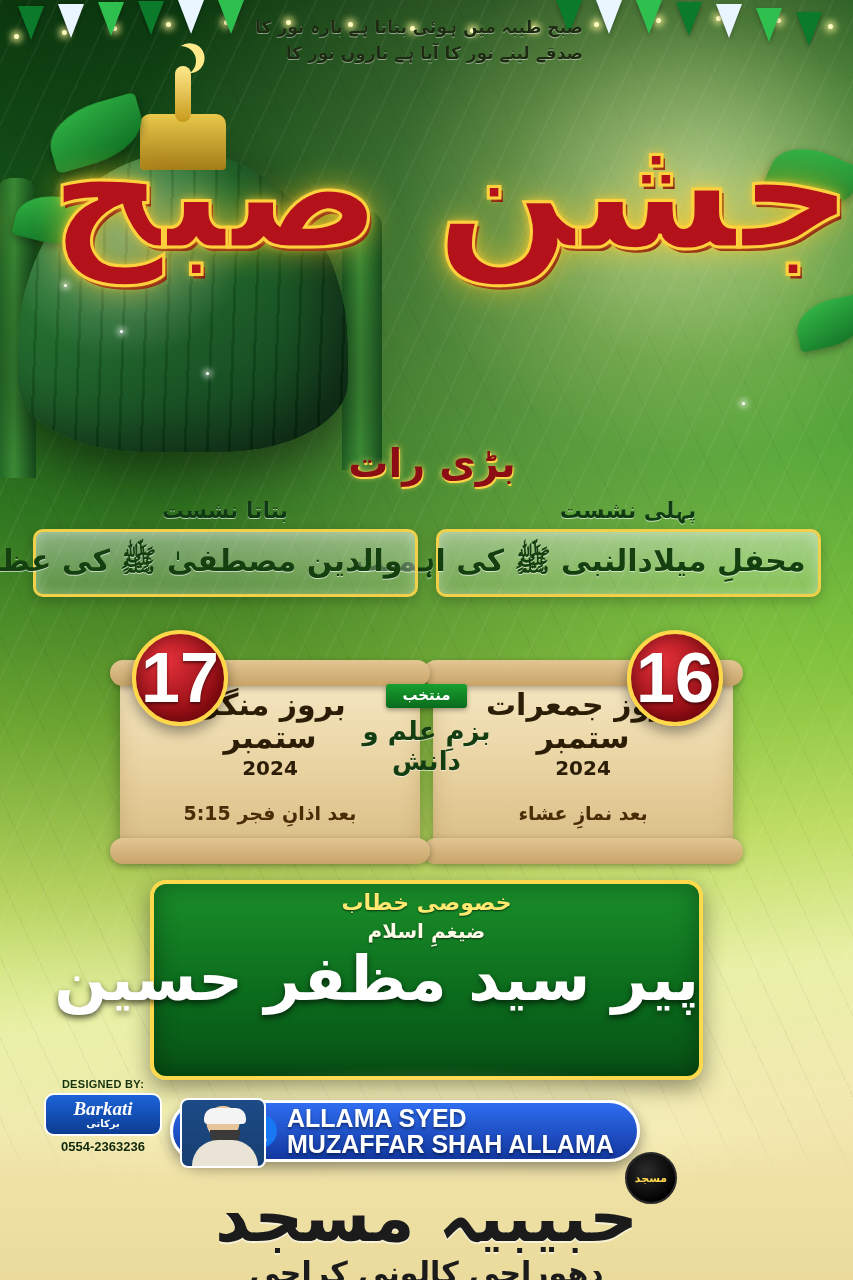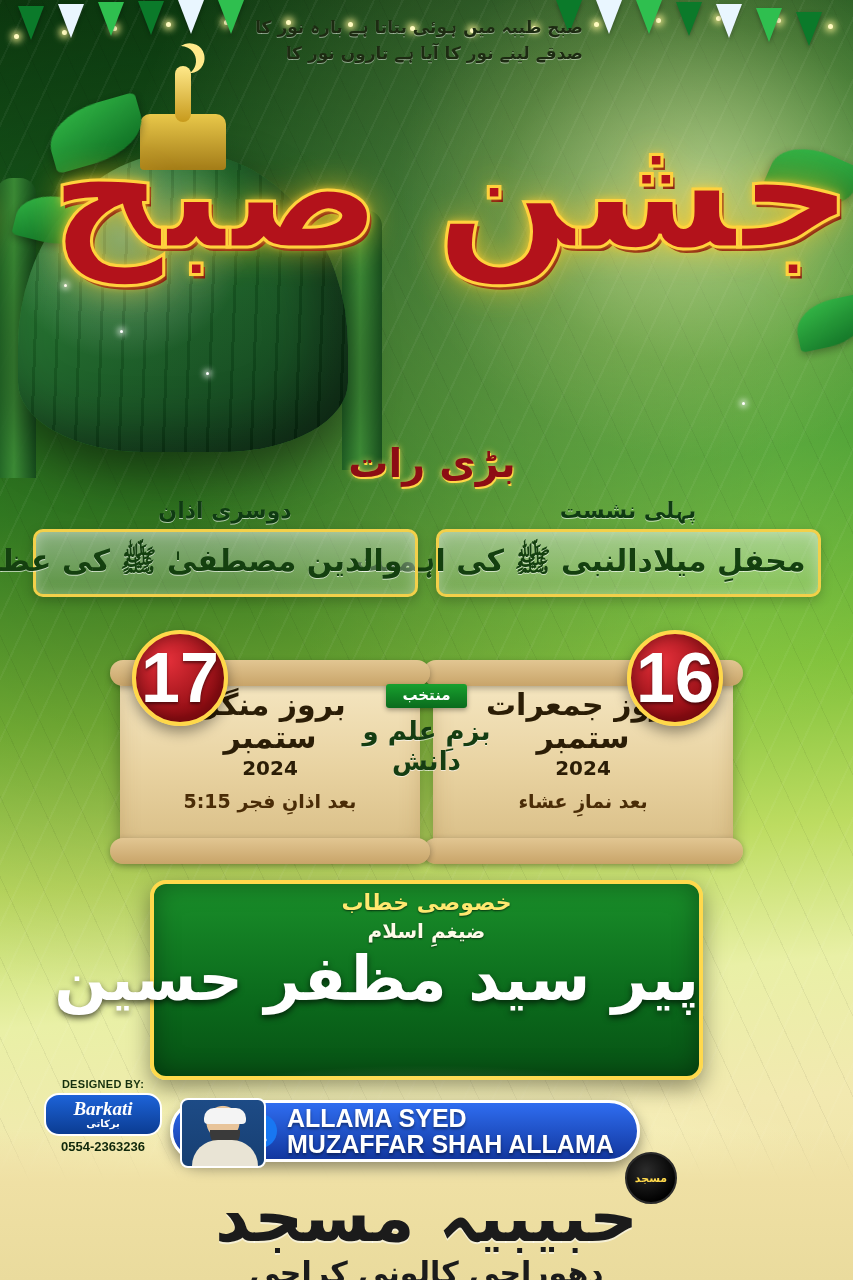--- a/index.html
+++ b/index.html
@@ -213,21 +213,21 @@
   .scroll.right { right: 120px; }
   .scroll.left  { left: 120px; }
   .scroll-inner {
     position: absolute; inset: 16px 14px;
     direction: rtl; text-align: center;
     font-family: "DejaVu Sans", sans-serif; font-weight: bold;
     color: #2b1d06;
   }
   .scroll-month { font-size: 30px; line-height: 1.1; }
   .scroll-year  { font-size: 20px; margin-top: 2px; }
-  .scroll-time  { font-size: 19px; margin-top: 10px; color: #4a2c07; }
+  .scroll-time  { font-size: 19px; margin-top: 22px; color: #4a2c07; }
 
   .date-badge {
     position: absolute; top: 0;
     width: 96px; height: 96px; border-radius: 50%;
     background: radial-gradient(circle at 35% 30%, #e4303a, #8e0c12 70%);
     border: 4px solid #ffd84a;
     box-shadow: 0 6px 14px rgba(0,0,0,.4), inset 0 0 16px rgba(0,0,0,.35);
     color: #fff;
     font-family: "Liberation Sans", sans-serif;
     font-weight: bold; font-size: 70px;
@@ -353,21 +353,21 @@
     position: absolute; left: 44px; top: 1078px;
     width: 118px; z-index: 10; text-align: center;
   }
   .designed .dl {
     font-family: "Liberation Sans", sans-serif; font-weight: bold;
     font-size: 11px; color: #15300d; letter-spacing: .3px;
   }
   .designed .brand {
     margin-top: 3px;
     background: linear-gradient(180deg,#1d63d8,#0b3c92);
-    border: 2px solid #fff; border-radius: 15px;
+    border: 2px solid #fff; border-radius: 10px;
     color: #fff; padding: 4px 4px 5px;
   }
   .designed .brand .b1 {
     font-family: "Liberation Serif", serif; font-style: italic;
     font-weight: bold; font-size: 19px; line-height: 1;
   }
   .designed .brand .b2 {
     font-family: "DejaVu Sans", sans-serif; font-size: 10px; line-height: 1.1;
   }
   .designed .phone {
@@ -490,21 +490,21 @@
   <div class="sparkle" style="left:742px; top:402px;"></div>
 
   <div class="sessions">
     <div class="session">
       <div class="session-title urdu">پہلی نشست</div>
       <div class="session-box">
         <div class="line urdu">محفلِ میلادالنبی ﷺ کی اہمیت</div>
       </div>
     </div>
     <div class="session">
-      <div class="session-title urdu">دوسری اذان</div>
+      <div class="session-title urdu">بتاتا نشست</div>
       <div class="session-box">
         <div class="line urdu">والدین مصطفیٰ ﷺ کی عظمت و شان</div>
       </div>
     </div>
   </div>
 
   <div class="dates">
 
     <div class="scroll right">
       <div class="scroll-inner urdu">

